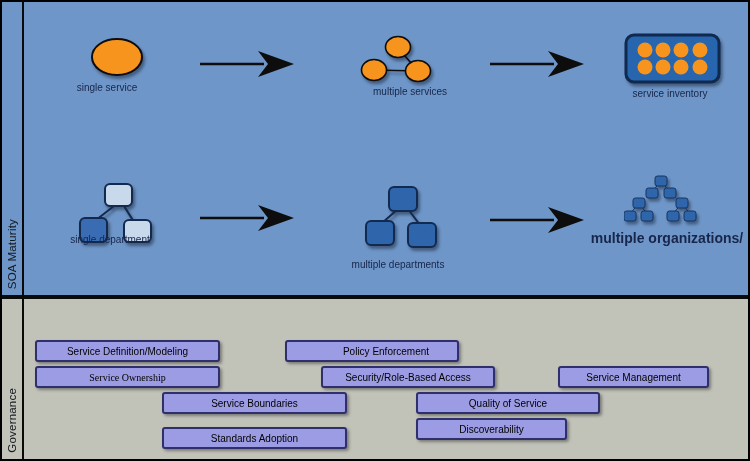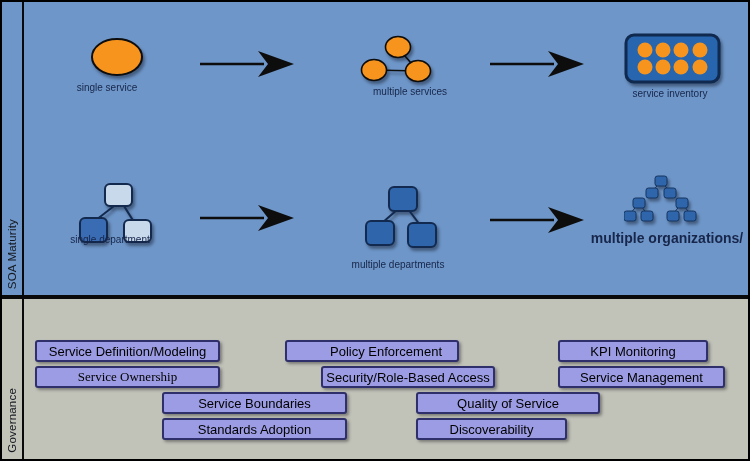--- a/index.html
+++ b/index.html
@@ -17,21 +17,21 @@
   .strip{position:absolute;left:0;top:0;bottom:0;width:22px;border-right:2px solid #0a0a0a;
          display:flex;flex-direction:column;justify-content:flex-end;align-items:center;}
   .vlabel{writing-mode:vertical-rl;transform:rotate(180deg);font-size:11.5px;color:#14181f;
           margin-bottom:6px;white-space:nowrap;letter-spacing:.2px;}
   .icon-wrap{position:absolute;filter:drop-shadow(2.5px 3px 1.5px rgba(15,22,40,.45));}
   .arrow-wrap{position:absolute;}
   .node-label{position:absolute;text-align:center;color:var(--label-navy);font-size:10px;line-height:1.2;}
   .node-label.small{font-size:14px;line-height:1.3;font-weight:bold;}
   .gov-btn{position:absolute;height:22px;display:flex;align-items:center;justify-content:center;
            background:var(--button-purple);border:2px solid var(--button-border);border-radius:3px;
-           font-size:13px;color:#000;box-shadow:2px 2px 3px rgba(40,40,40,.45);white-space:nowrap;}
+           font-size:10px;color:#000;box-shadow:2px 2px 3px rgba(40,40,40,.45);white-space:nowrap;}
   
   .fill-orange{fill:var(--orange);stroke:var(--line-black);stroke-width:2;}
   .fill-orange-sm{fill:var(--orange);stroke:var(--line-black);stroke-width:1.6;}
   .fill-orange-dot{fill:var(--orange);stroke:none;}
   .inv-box{fill:var(--inventory-blue);stroke:#10294f;stroke-width:3;}
   .sq-dark{fill:var(--dept-blue-dark);stroke:#13294d;stroke-width:2;}
   .sq-blue{fill:var(--dept-blue);stroke:#122a50;stroke-width:2;}
   .sq-light{fill:var(--dept-light);stroke:#13294d;stroke-width:2;}
   .sq-mini{fill:var(--dept-blue);stroke:#16355f;stroke-width:1;}
   .ln{stroke:var(--line-black);stroke-width:1.6;}
@@ -54,23 +54,23 @@
   #ic-multi-depts{left:362px;top:183px;}
   #lb-multi-depts{left:303px;top:234px;width:186px;margin-top:23px;}
   #ar-2b{left:486px;top:204px;}
   #ic-multi-orgs{left:622px;top:173px;}
   #lb-multi-orgs{left:585px;top:227px;width:160px;}
   #btn-0{left:33px;top:41px;width:185px;}
   #btn-1{left:33px;top:67px;width:185px;font-family:Liberation Serif, serif;}
   #btn-2{left:283px;top:41px;width:174px;padding-left:28px;}
   #btn-3{left:283px;top:67px;width:174px;margin-left:36px;}
   #btn-4{left:556px;top:41px;width:150px;}
-  #btn-5{left:556px;top:67px;width:167px;}
+  #btn-5{left:556px;top:67px;width:151px;}
   #btn-6{left:160px;top:93px;width:185px;}
-  #btn-7{left:160px;top:119px;width:185px;}
+  #btn-7{left:160px;top:128px;width:185px;}
   #btn-8{left:414px;top:93px;width:184px;}
   #btn-9{left:414px;top:119px;width:151px;}
 </style>
 </head>
 <body>
 
 <div class="stage">
 
   <div class="band maturity-band">
 
@@ -188,21 +188,20 @@
   <div class="band governance-band">
 
     <div class="strip">
       <span class="vlabel">Governance</span>
     </div>
 
     <div class="gov-btn" id="btn-0">Service Definition/Modeling</div>
     <div class="gov-btn" id="btn-1">Service Ownership</div>
     <div class="gov-btn" id="btn-2">Policy Enforcement</div>
     <div class="gov-btn" id="btn-3">Security/Role-Based Access</div>
-    <div class="gov-btn" id="btn-4">KPI Monitoring</div>
     <div class="gov-btn" id="btn-5">Service Management</div>
     <div class="gov-btn" id="btn-6">Service Boundaries</div>
     <div class="gov-btn" id="btn-7">Standards Adoption</div>
     <div class="gov-btn" id="btn-8">Quality of Service</div>
     <div class="gov-btn" id="btn-9">Discoverability</div>
   </div>
 
 </div>
 
 </body></html>

